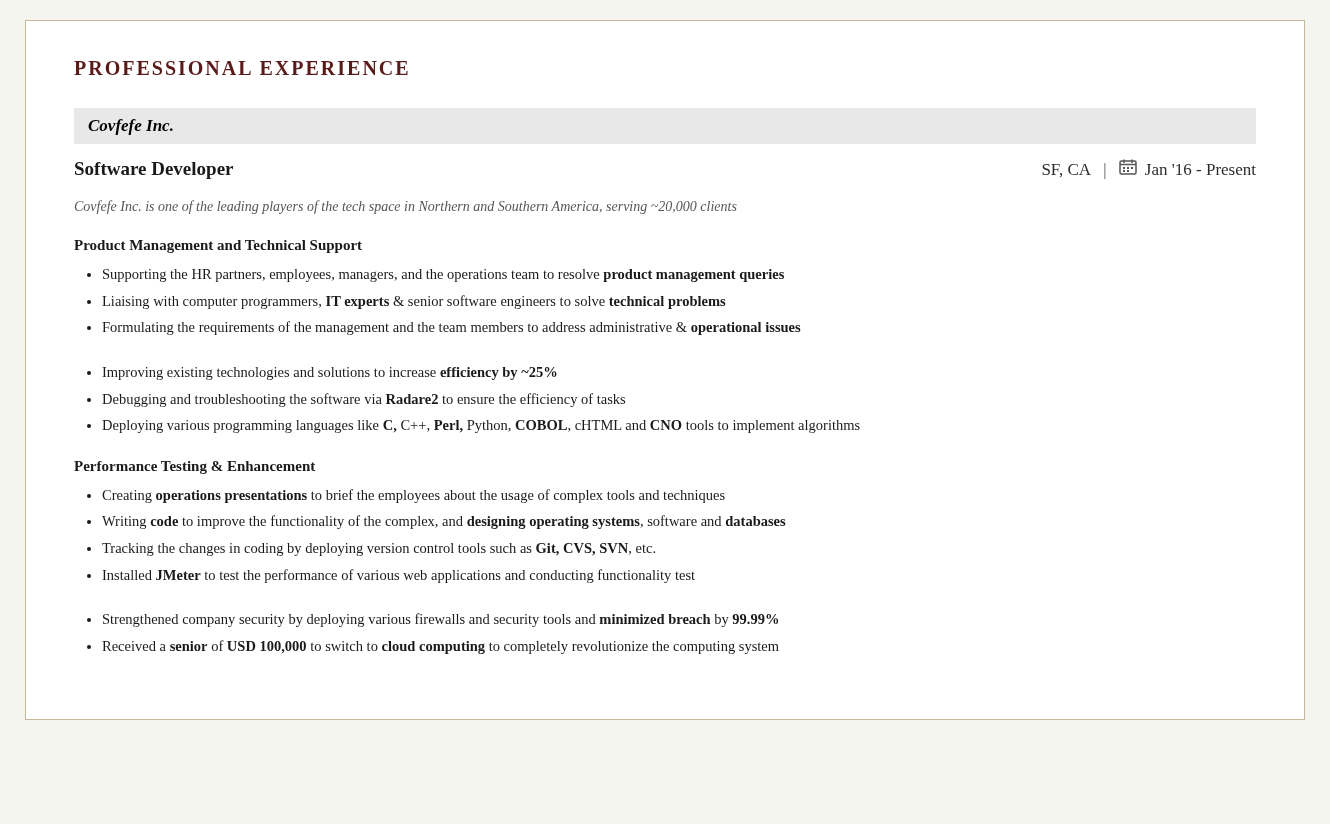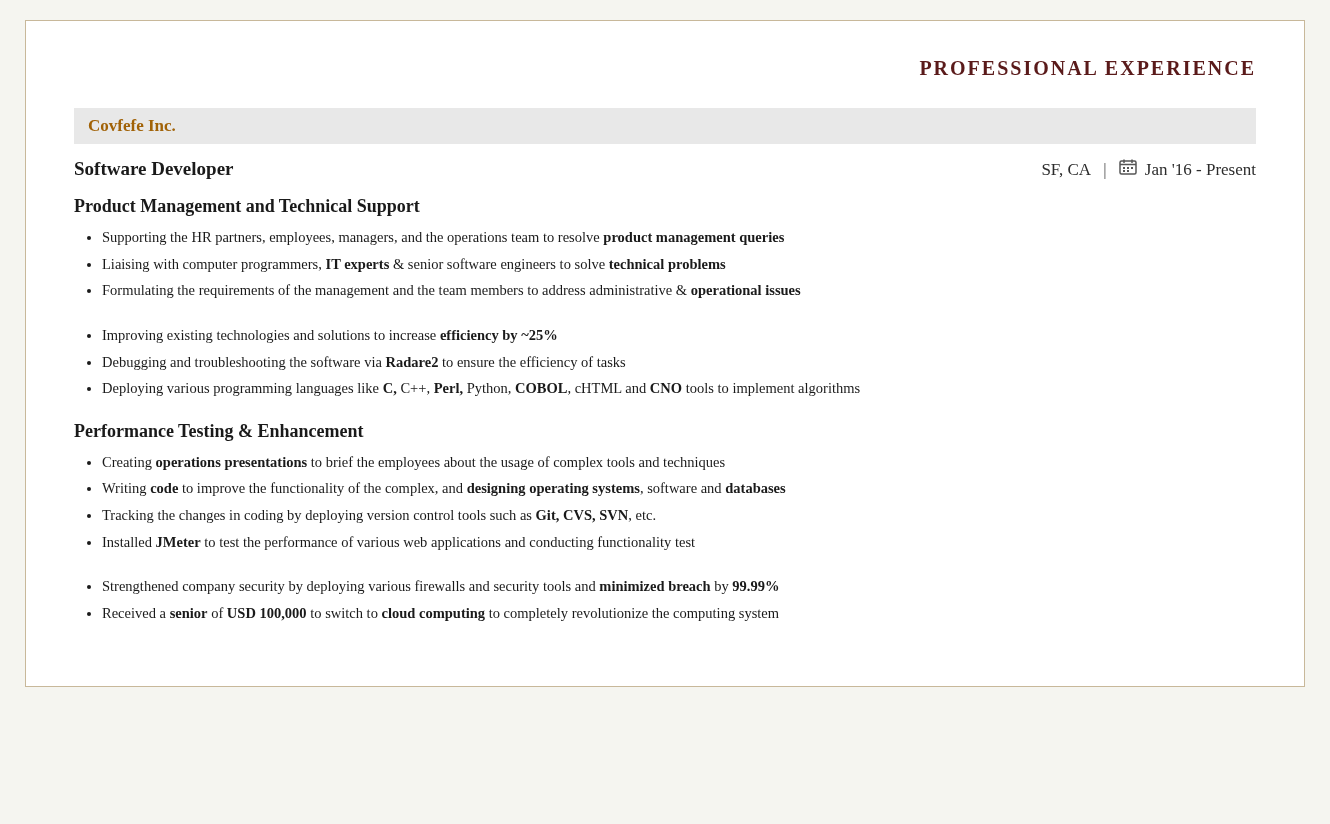--- a/index.html
+++ b/index.html
@@ -20,41 +20,42 @@
 
     .resume-container {
       background: #ffffff;
       border: 1.5px solid #c8b89a;
       max-width: 1280px;
       width: 100%;
       padding: 36px 48px 40px 48px;
     }
 
     .section-title {
-      text-align: right;
+      text-align: left;
       font-size: 20px;
       font-weight: bold;
       color: #5a1a1a;
       letter-spacing: 2px;
       margin-bottom: 28px;
       font-family: Georgia, serif;
     }
 
     .company-header {
       background: #e8e8e8;
       padding: 8px 14px;
       margin-bottom: 14px;
       border-left: none;
     }
 
     .company-name {
       font-size: 17px;
       font-weight: bold;
-      color: #a16207;
+      color: #000000;
       font-family: Georgia, serif;
+      font-style: italic;
     }
 
     .job-title-row {
       display: flex;
       justify-content: space-between;
       align-items: center;
       margin-bottom: 16px;
     }
 
     .job-title {
@@ -86,21 +87,21 @@
       margin-bottom: 20px;
       font-family: Georgia, serif;
       line-height: 1.5;
     }
 
     .subsection {
       margin-bottom: 20px;
     }
 
     .subsection-title {
-      font-size: 18px;
+      font-size: 15px;
       font-weight: bold;
       color: #1a1a1a;
       margin-bottom: 8px;
       font-family: Georgia, serif;
     }
 
     .bullet-list {
       list-style: disc;
       padding-left: 28px;
     }
@@ -143,20 +144,21 @@
           <rect x="8" y="8" width="2" height="2" fill="#555"></rect>
           <rect x="12" y="8" width="2" height="2" fill="#555"></rect>
           <rect x="4" y="11" width="2" height="2" fill="#555"></rect>
           <rect x="8" y="11" width="2" height="2" fill="#555"></rect>
         </svg>
       </span>
       <span>Jan '16 -  Present</span>
     </div>
   </div>
 
+  <p class="job-description">Covfefe Inc. is one of the leading players of the tech space in Northern and Southern America, serving ~20,000 clients</p>
 
   <div id="subsections-container">
       <div class="subsection">
         <p class="subsection-title">Product Management and Technical Support</p>
         <ul class="bullet-list">
           <li><span>Supporting the HR partners, employees, managers, and the operations team to resolve </span><strong class="bold">product management queries</strong></li>
           <li><span>Liaising with computer programmers, </span><strong class="bold">IT experts</strong><span> &amp; senior software engineers to solve </span><strong class="bold">technical problems</strong></li>
           <li><span>Formulating the requirements of the management and the team members to address administrative &amp; </span><strong class="bold">operational issues</strong></li>
         </ul>
       </div>

